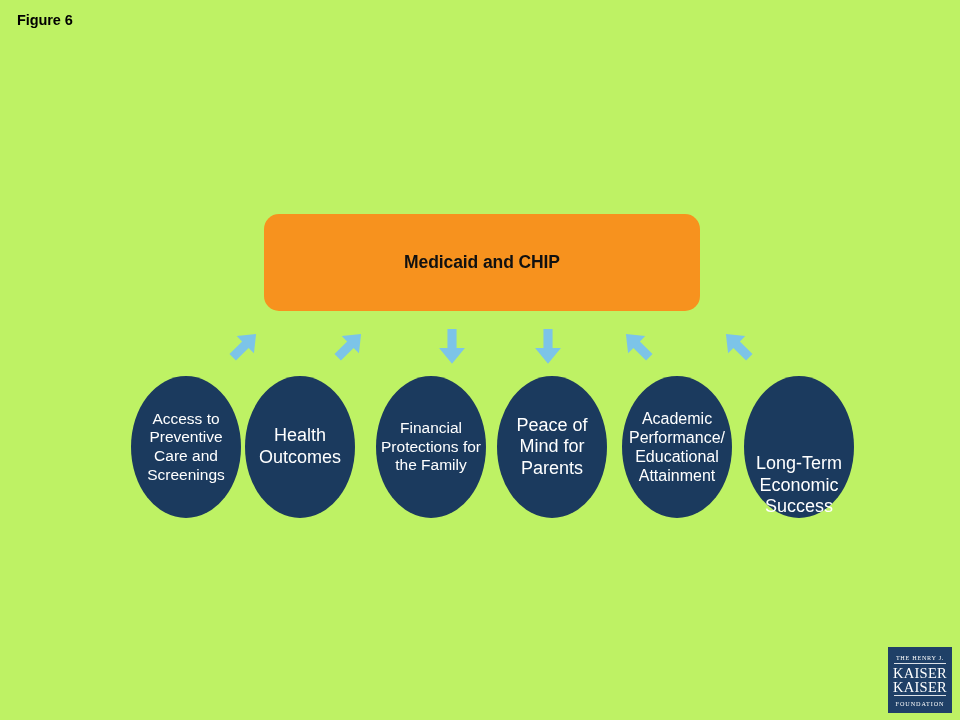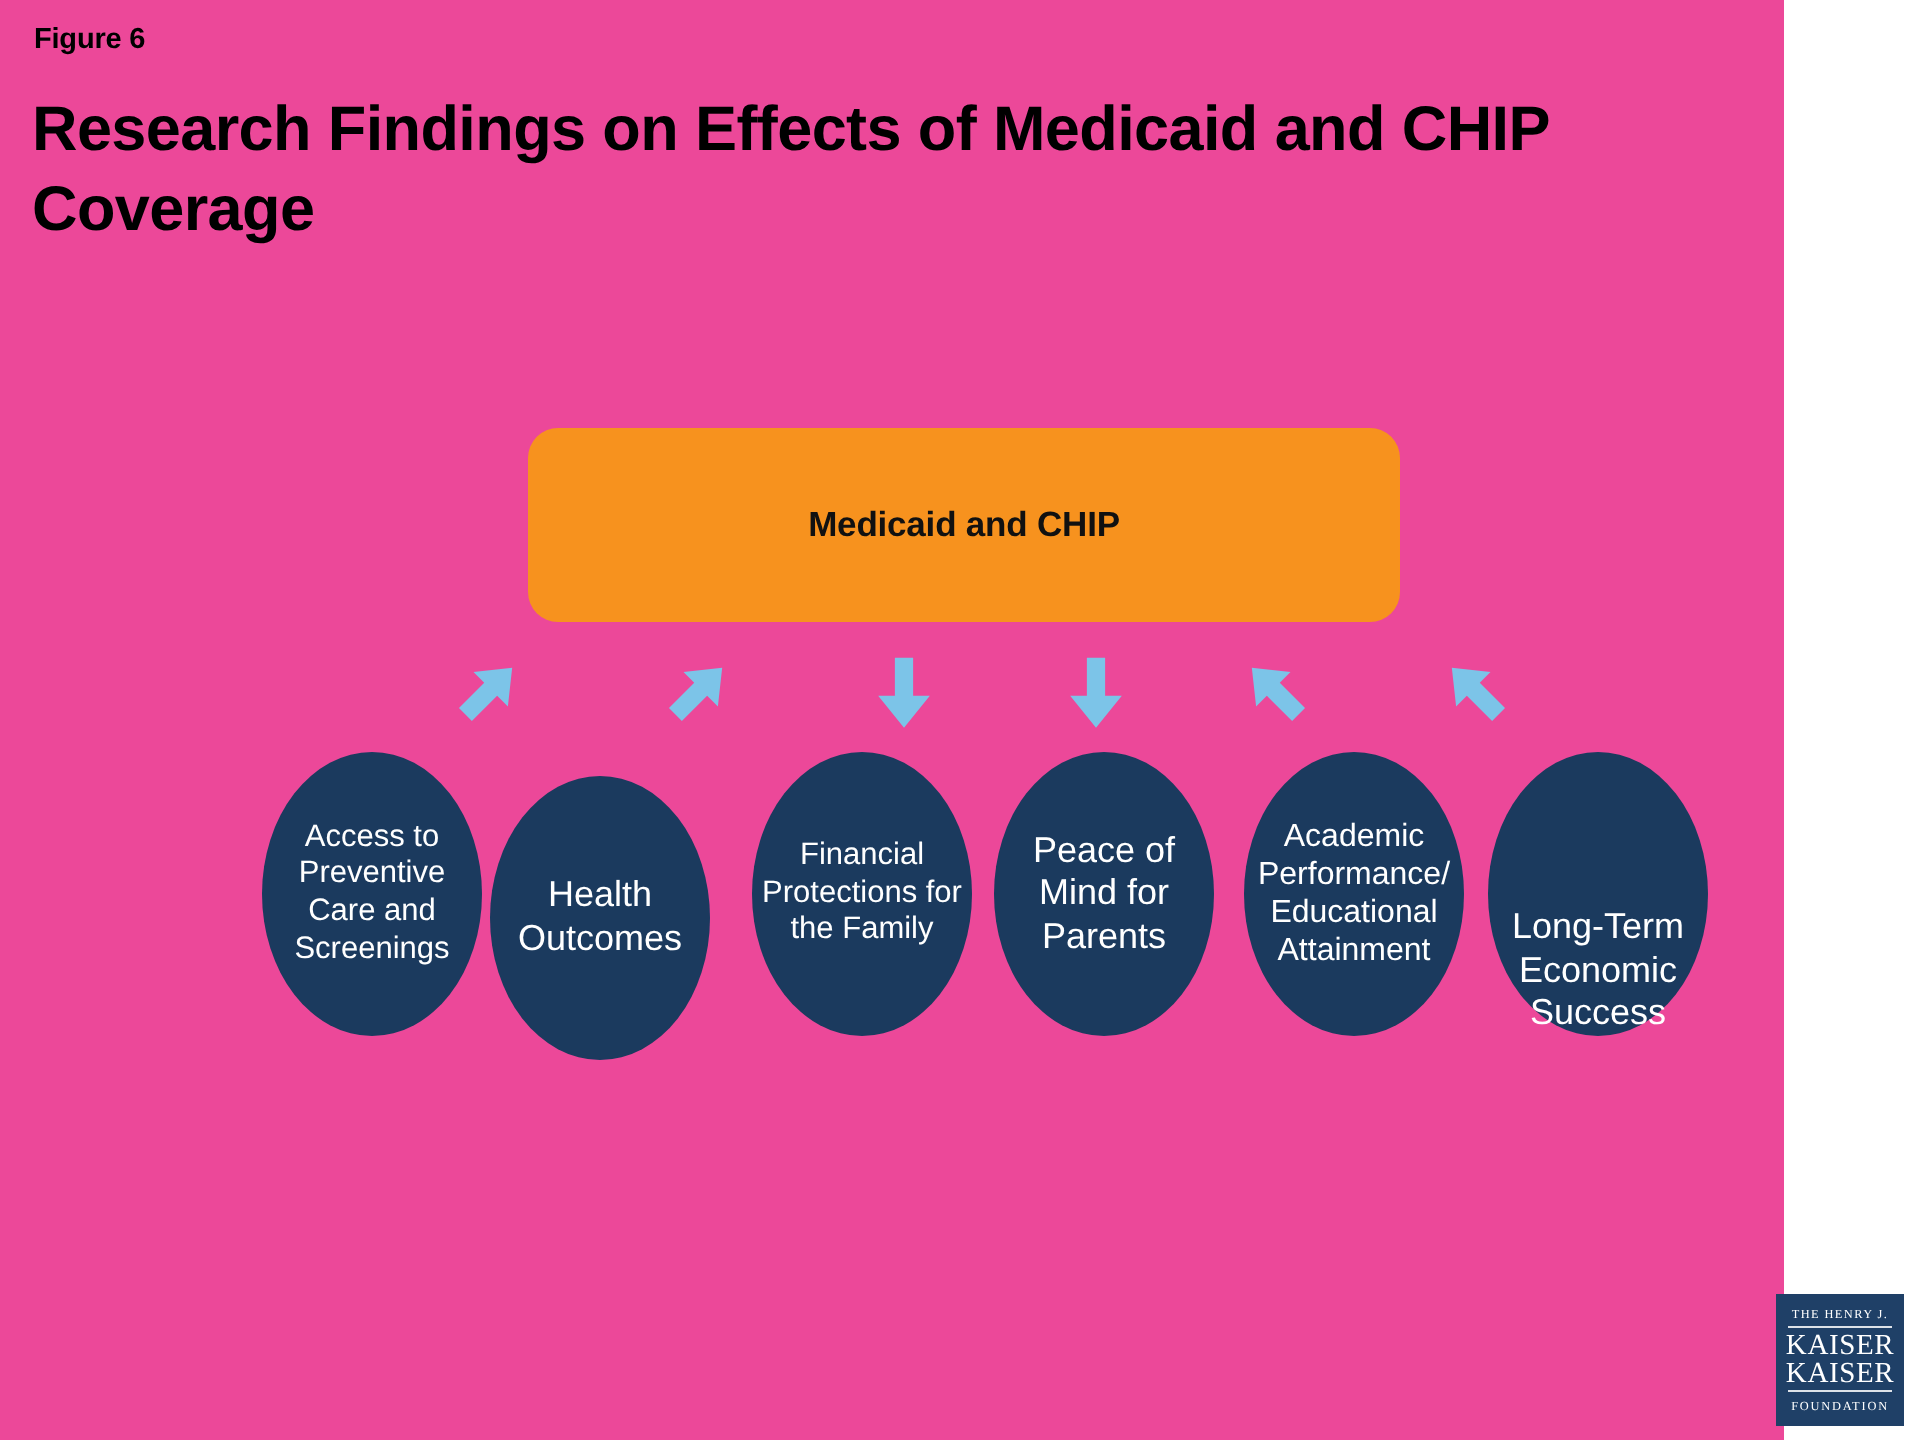--- a/index.html
+++ b/index.html
@@ -10,23 +10,23 @@
     width: 960px;
     height: 720px;
     background: #ffffff;
     font-family: "Liberation Sans", sans-serif;
     overflow: hidden;
     position: relative;
   }
   .slide {
     position: absolute;
     inset: 0;
-    width: 892px;
+    width: 960px;
     height: 720px;
-    background: #ec4899;
+    background: #bef264;
   }
 
   
   .figure-label {
     position: absolute;
     left: 17px;
     top: 12px;
     font-size: 14.5px;
     font-weight: bold;
     color: #000000;
@@ -143,21 +143,20 @@
     margin-top: 2px;
   }
 </style>
 </head>
 <body>
 
 <div class="slide">
 
   <div class="figure-label">Figure 6</div>
 
-  <div class="slide-title">Research Findings on Effects of Medicaid and CHIP Coverage</div>
 
   <div class="source-box">
     <span class="source-box-label">Medicaid and CHIP</span>
   </div>
 
   <div class="arrow" style="left:225px; top:326px;">
     <svg viewBox="0 0 100 100" xmlns="http://www.w3.org/2000/svg" aria-hidden="true">
       <g transform="rotate(-135 50 50)">
         <polygon points="38,8 62,8 62,55 82,55 50,95 18,55 38,55" fill="#7CC4E8"></polygon>
       </g>
@@ -197,21 +196,21 @@
       <g transform="rotate(135 50 50)">
         <polygon points="38,8 62,8 62,55 82,55 50,95 18,55 38,55" fill="#7CC4E8"></polygon>
       </g>
     </svg>
   </div>
 
   <div class="circle" style="left:131px; top:376px;">
     <span class="circle-label sz-md">Access to Preventive Care and Screenings</span>
   </div>
 
-  <div class="circle" style="left:245px; top:388px;">
+  <div class="circle" style="left:245px; top:376px;">
     <span class="circle-label sz-lg">Health Outcomes</span>
   </div>
 
   <div class="circle" style="left:497px; top:376px;">
     <span class="circle-label sz-lg">Peace of Mind for Parents</span>
   </div>
 
   <div class="circle" style="left:376px; top:376px;">
     <span class="circle-label sz-md">Financial Protections for the Family</span>
   </div>

